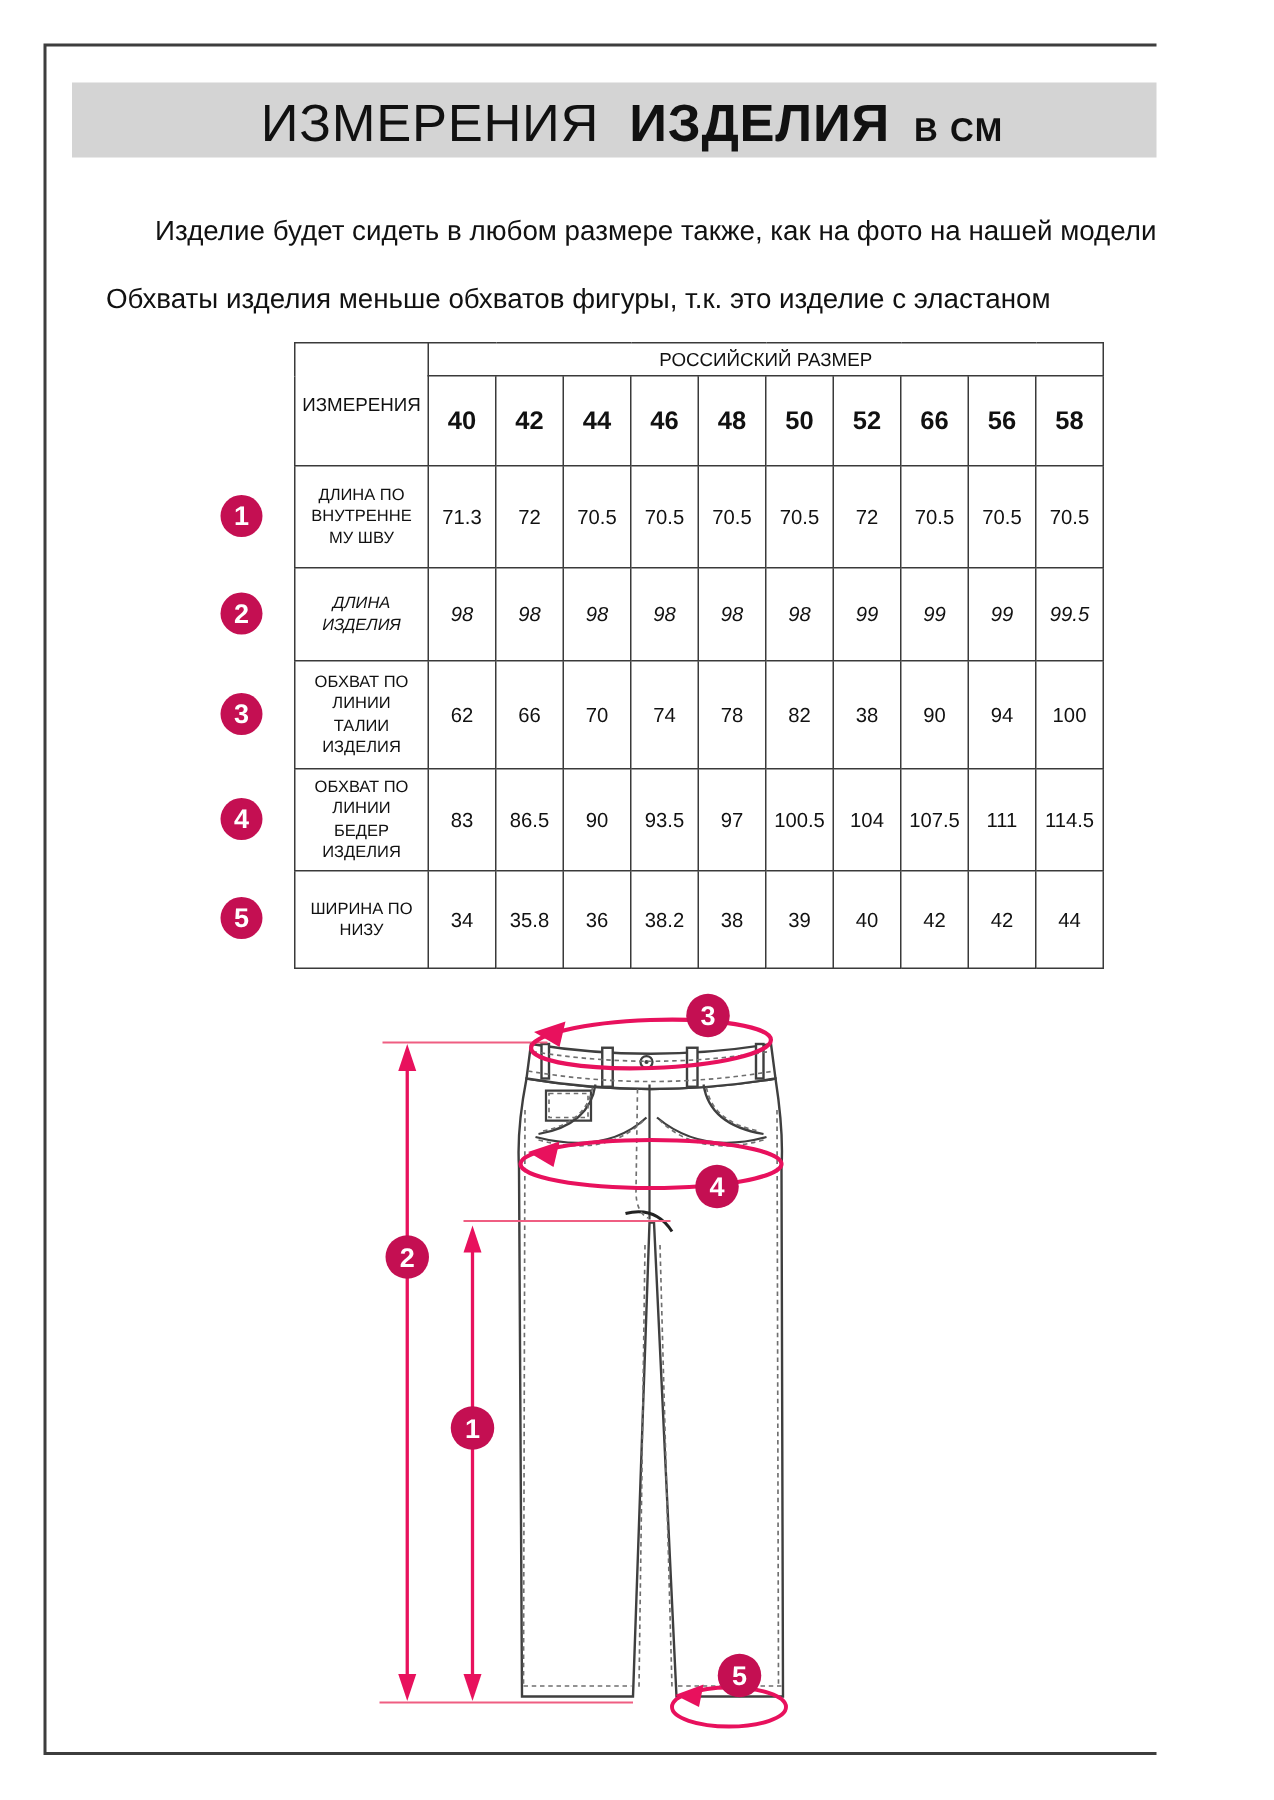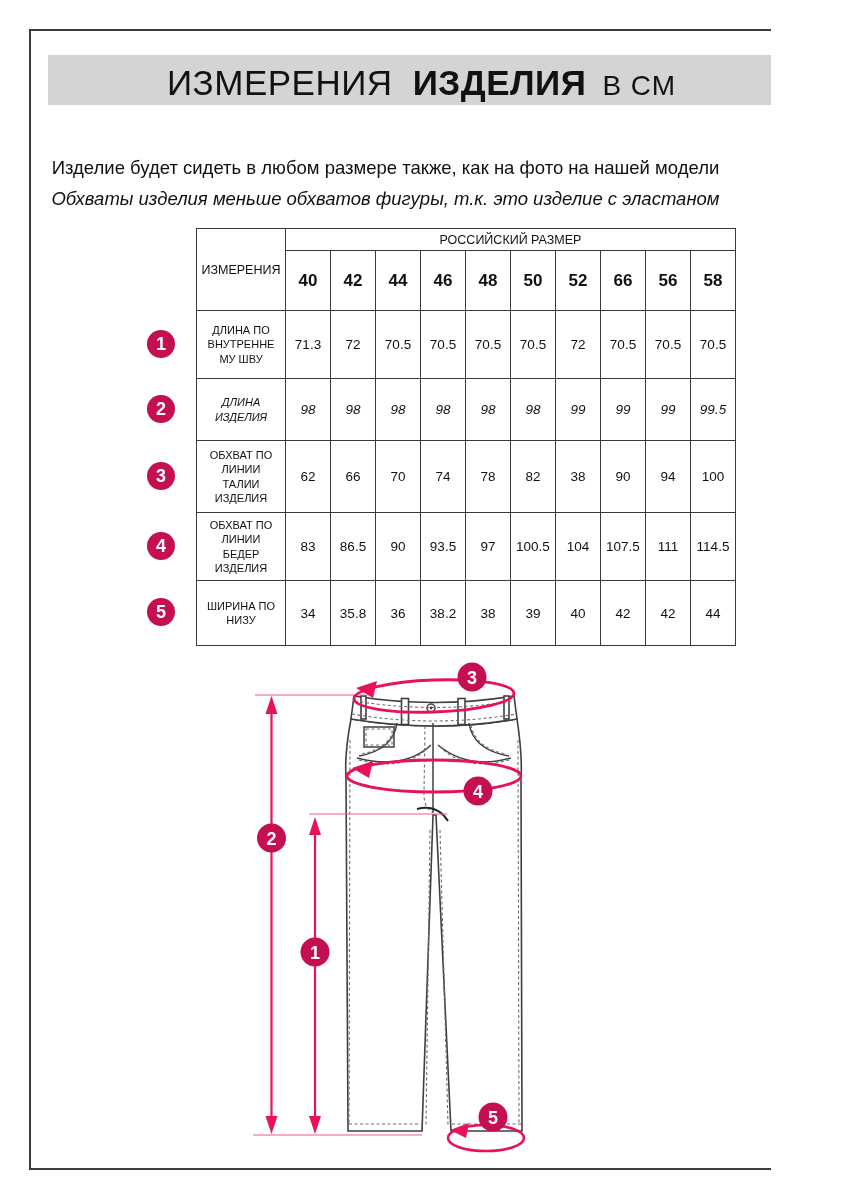--- a/index.html
+++ b/index.html
@@ -13,28 +13,28 @@
   }
   
   .titlebar {
     position:absolute; left:48px; top:55px; width:747px; height:50px;
     background:var(--header-bg,#d4d4d4);
     display:flex; justify-content:center; align-items:baseline;
     padding-top:8px; box-sizing:border-box;
   }
   .title-main { font-size:35px; letter-spacing:0.5px; font-weight:400; }
   .title-bold { font-size:35px; font-weight:700; margin-left:20px; letter-spacing:0.5px; }
-  .title-unit { font-size:28px; font-weight:400; margin-left:16px; letter-spacing:1px; }
+  .title-unit { font-size:22px; font-weight:700; margin-left:16px; letter-spacing:1px; }
   .product-code {
     position:absolute; left:0; top:116px; width:100%;
     text-align:center; font-size:23px;
   }
   .note { position:absolute; left:0; width:100%; text-align:center; font-size:18.5px; }
-  .note-1 { top:157px; }
-  .note-2 { top:188px;font-style:italic; }
+  .note-1 { top:143px;text-align:right; }
+  .note-2 { top:188px; }
 
   
   table.sizes {
     position:absolute; left:196px; top:228px;
     border-collapse:collapse; table-layout:fixed;
   }
   table.sizes th, table.sizes td {
     border:1px solid #3a3a3a; text-align:center; vertical-align:middle;
     padding:0; font-weight:400;
   }

